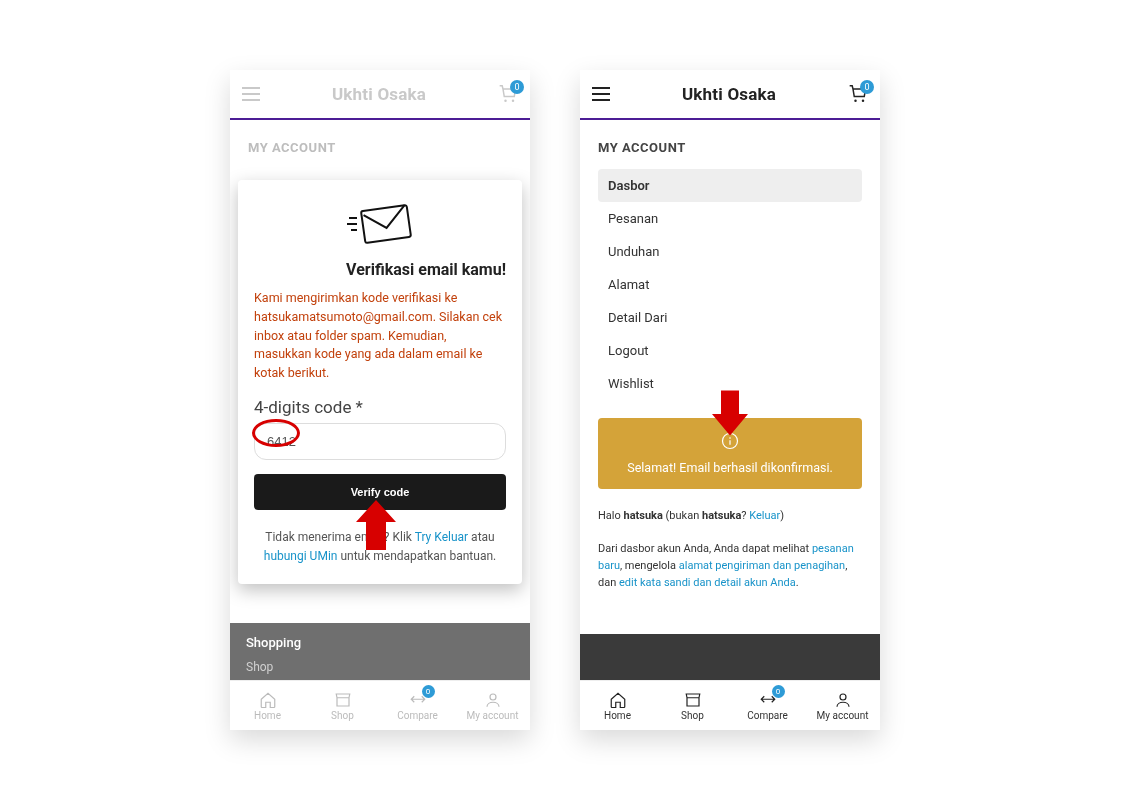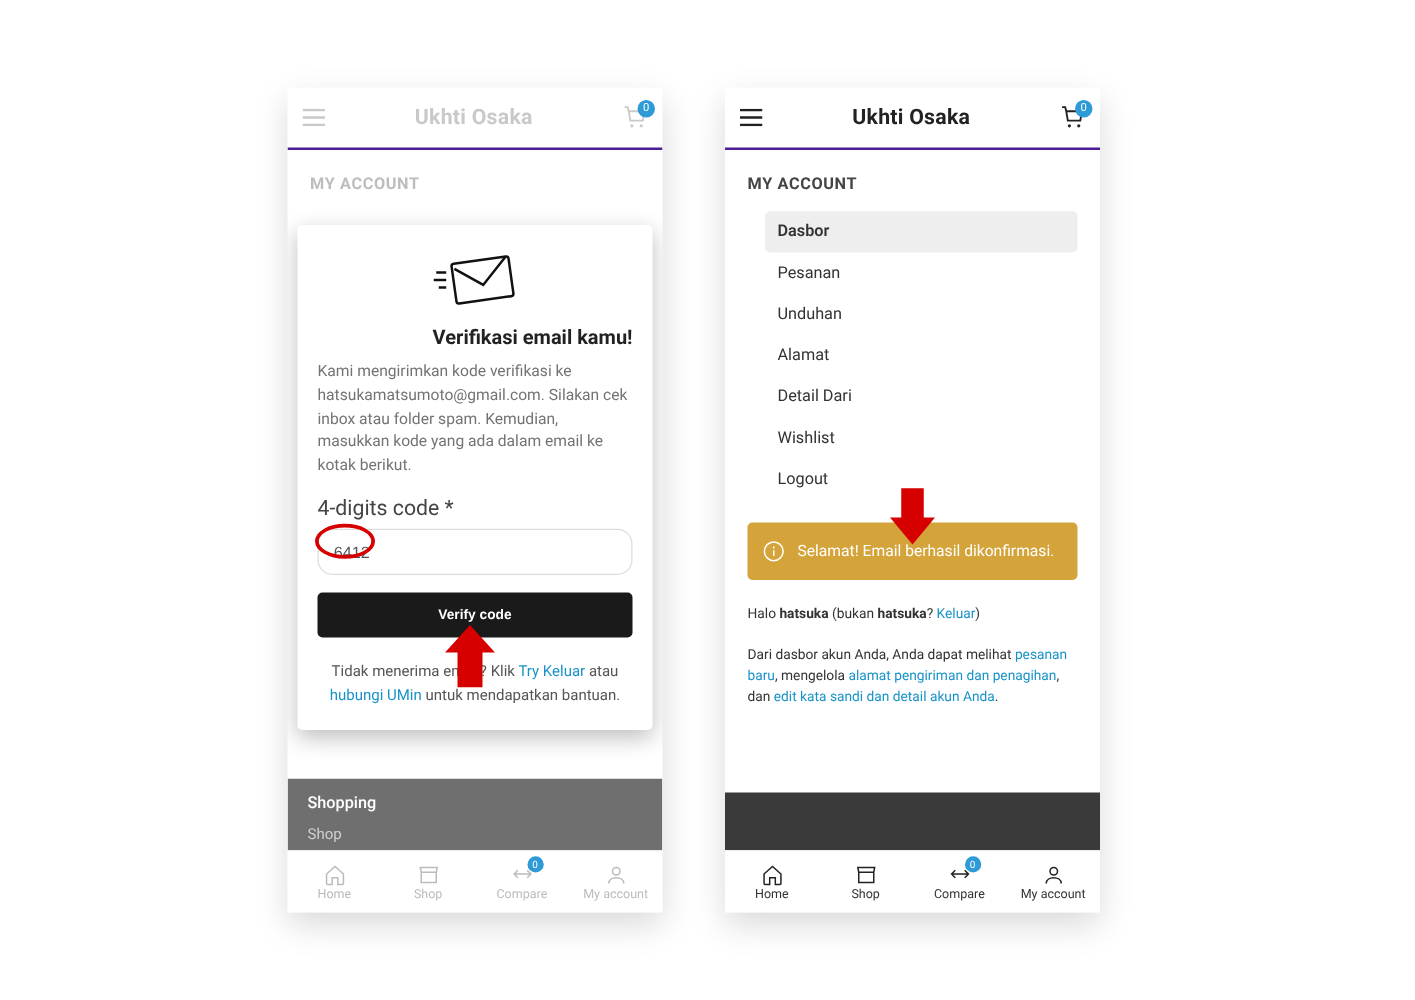--- a/index.html
+++ b/index.html
@@ -65,21 +65,21 @@
     background: #fff;
     border-radius: 4px;
     box-shadow: 0 6px 18px rgba(0,0,0,0.25);
     padding: 22px 16px 18px;
     font-size: 13px;
     color: #555;
     z-index: 5;
   }
   .modal .envelope { display: flex; justify-content: center; margin-bottom: 14px; }
   .modal h2 { font-size: 16px; font-weight: 700; color: #222; text-align: right; margin-bottom: 10px; }
-  .modal p { line-height: 1.5; font-size: 12.5px; color: #737373; }
+  .modal p { line-height: 1.5; font-size: 12.5px; color: #c2410c; }
   .modal .fld-label { margin-top: 14px; font-size: 17px; color: #444; }
   .modal input {
     width: 100%; border: 1px solid #ddd; border-radius: 12px;
     padding: 10px 12px; margin-top: 6px; font-size: 13px; color: #555;
   }
   .modal .btn {
     width: 100%; margin-top: 14px; background: #1a1a1a; color: #fff;
     border: none; border-radius: 4px; padding: 12px; font-weight: 600;
     font-size: 11px; cursor: pointer;
   }
@@ -100,32 +100,32 @@
 
   .shopping-strip {
     position: absolute; left:0; right:0; bottom: 50px;
     background: #6f6f6f; color: #e9e9e9; font-size: 13px;
     padding: 12px 16px 6px;
   }
   .shopping-strip .shead { font-weight: 500; color: #fff; margin-bottom: 10px; }
   .shopping-strip .sitem { color: #d0d0d0; font-size: 12px; }
 
   
-  .dash { padding: 0 18px; margin-left: 14px; }
+  .dash { padding: 0 18px; }
   .dash .item {
     font-size: 13px; color: #333; padding: 9px 10px;
     border-radius: 4px;
     cursor: pointer;
   }
   .dash .item.active { background: #eee; font-weight: 600; }
 
   .alert {
     margin: 18px; background: #d4a339; color: #fff;
     border-radius: 4px; padding: 14px 12px; font-size: 12.5px;
-    display: flex; align-items: center; gap: 10px;
+    display: flex; align-items: center; gap: 10px; flex-direction: column;
   }
   .alert svg { flex-shrink: 0; }
 
   .welcome { padding: 0 18px; font-size: 11px; color: #333; line-height: 1.55; }
   .welcome .bold { font-weight: 700; }
   .welcome a { color: #1893c9; text-decoration: none; }
   .welcome .p2 { margin-top: 16px; }
 
   .footer-dark {
     background: #3a3a3a; height: 46px;
@@ -258,22 +258,22 @@
 
   <div class="page">
     <div class="section-title">MY ACCOUNT</div>
 
     <div class="dash">
       <div class="item active">Dasbor</div>
       <div class="item">Pesanan</div>
       <div class="item">Unduhan</div>
       <div class="item">Alamat</div>
       <div class="item">Detail Dari</div>
+      <div class="item">Logout</div>
       <div class="item">Wishlist</div>
-      <div class="item">Logout</div>
     </div>
 
     <div class="arrow" style="left:132px; top:270px;z-index:3">
       <svg width="36" height="46" viewBox="0 0 40 50">
           <path d="M10 0 h20 v26 h10 L20 50 L0 26 h10 Z" fill="#d70000"></path>
         </svg>
     </div>
 
     <div class="alert">
       <svg width="18" height="18" viewBox="0 0 24 24" fill="none">

